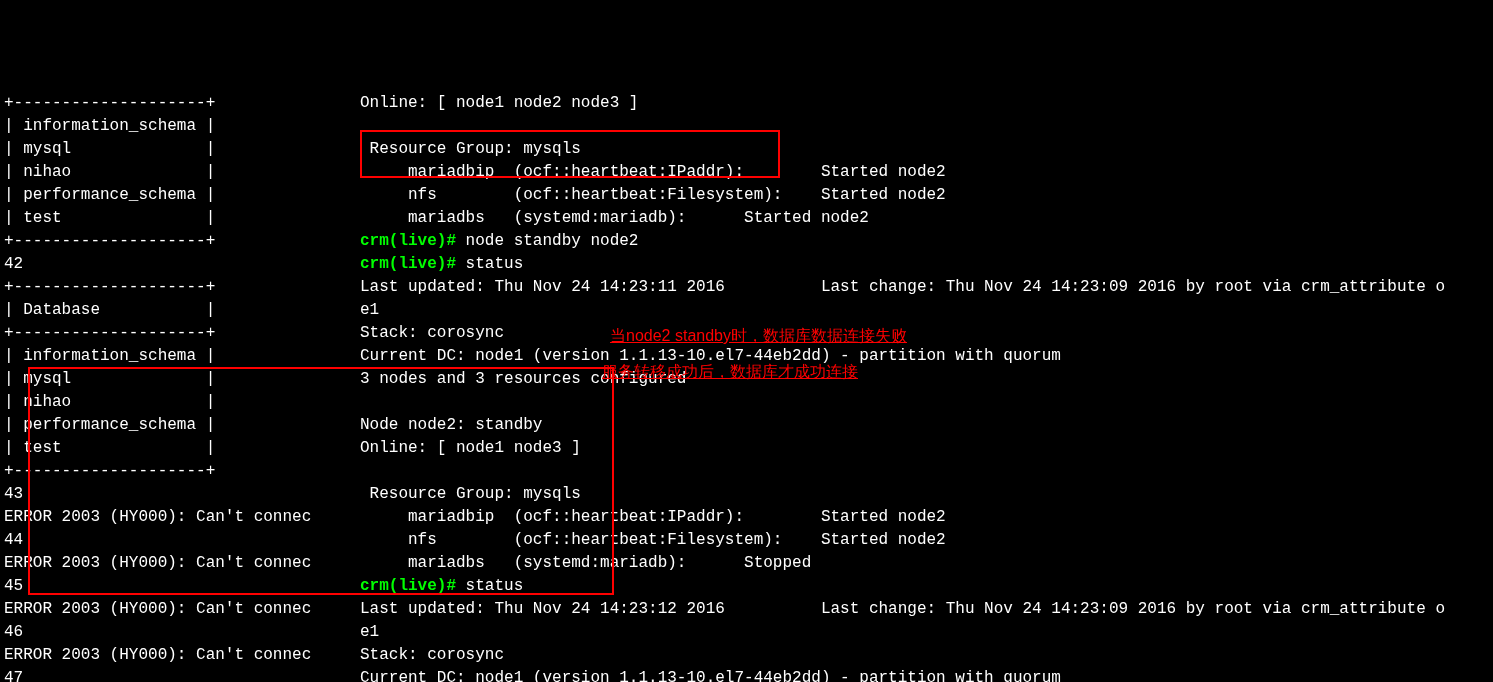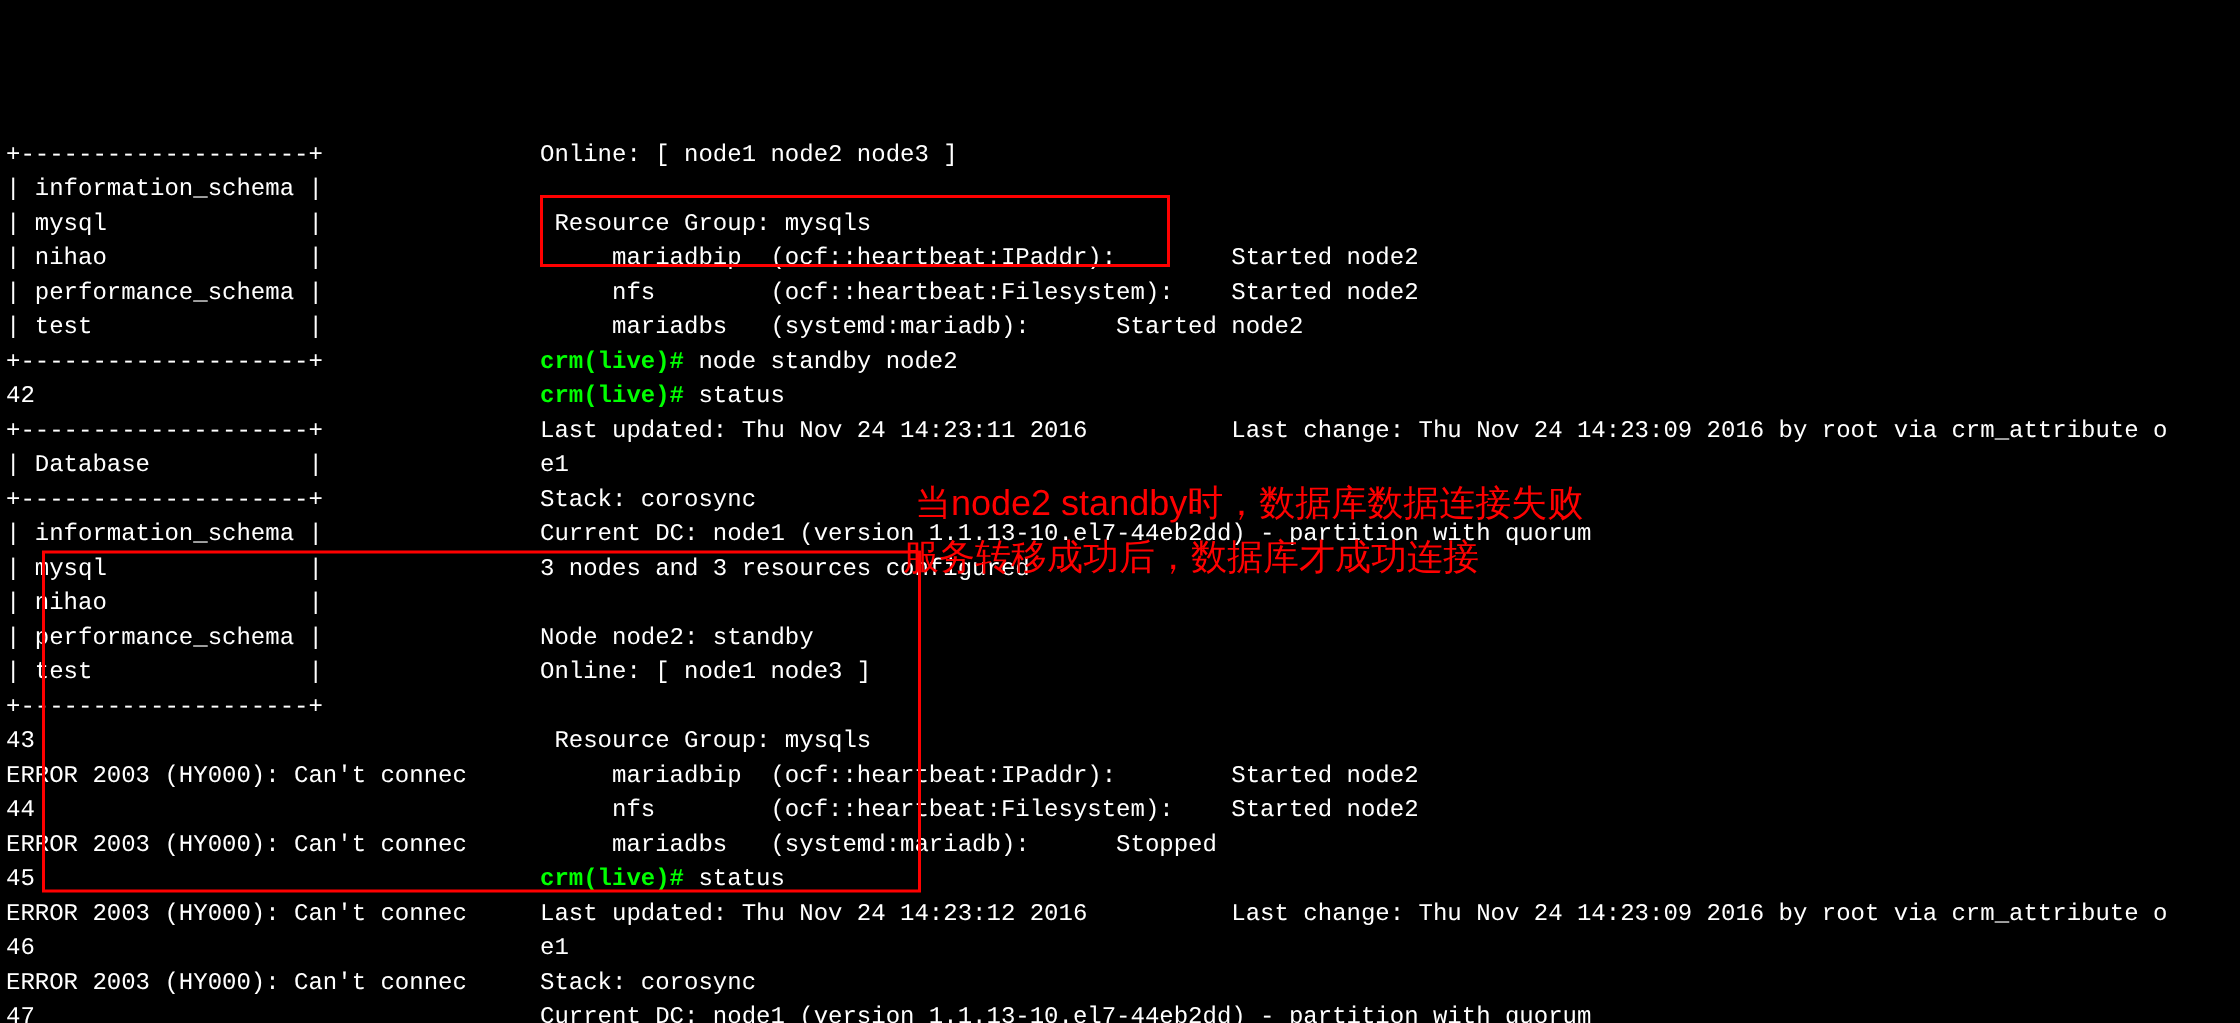--- a/index.html
+++ b/index.html
@@ -26,23 +26,24 @@
     flex: 1;
     padding-left: 0px;
     overflow: hidden;
   }
   .line { height: 23px; }
   .prompt { color: #00ff00; font-weight: bold; margin-top: 12px; }
   .annotation {
     position: absolute;
     color: #ff0000;
     font-family: "Microsoft YaHei","SimSun",sans-serif;
-    font-size: 24px;
+    font-size: 16px;
     white-space: nowrap;
     line-height: 32px;
+    text-decoration: underline;
   }
   .redbox {
     position: absolute;
     border: 2px solid #ff0000;
     pointer-events: none;
   }
 </style>
 </head>
 <body>
 

